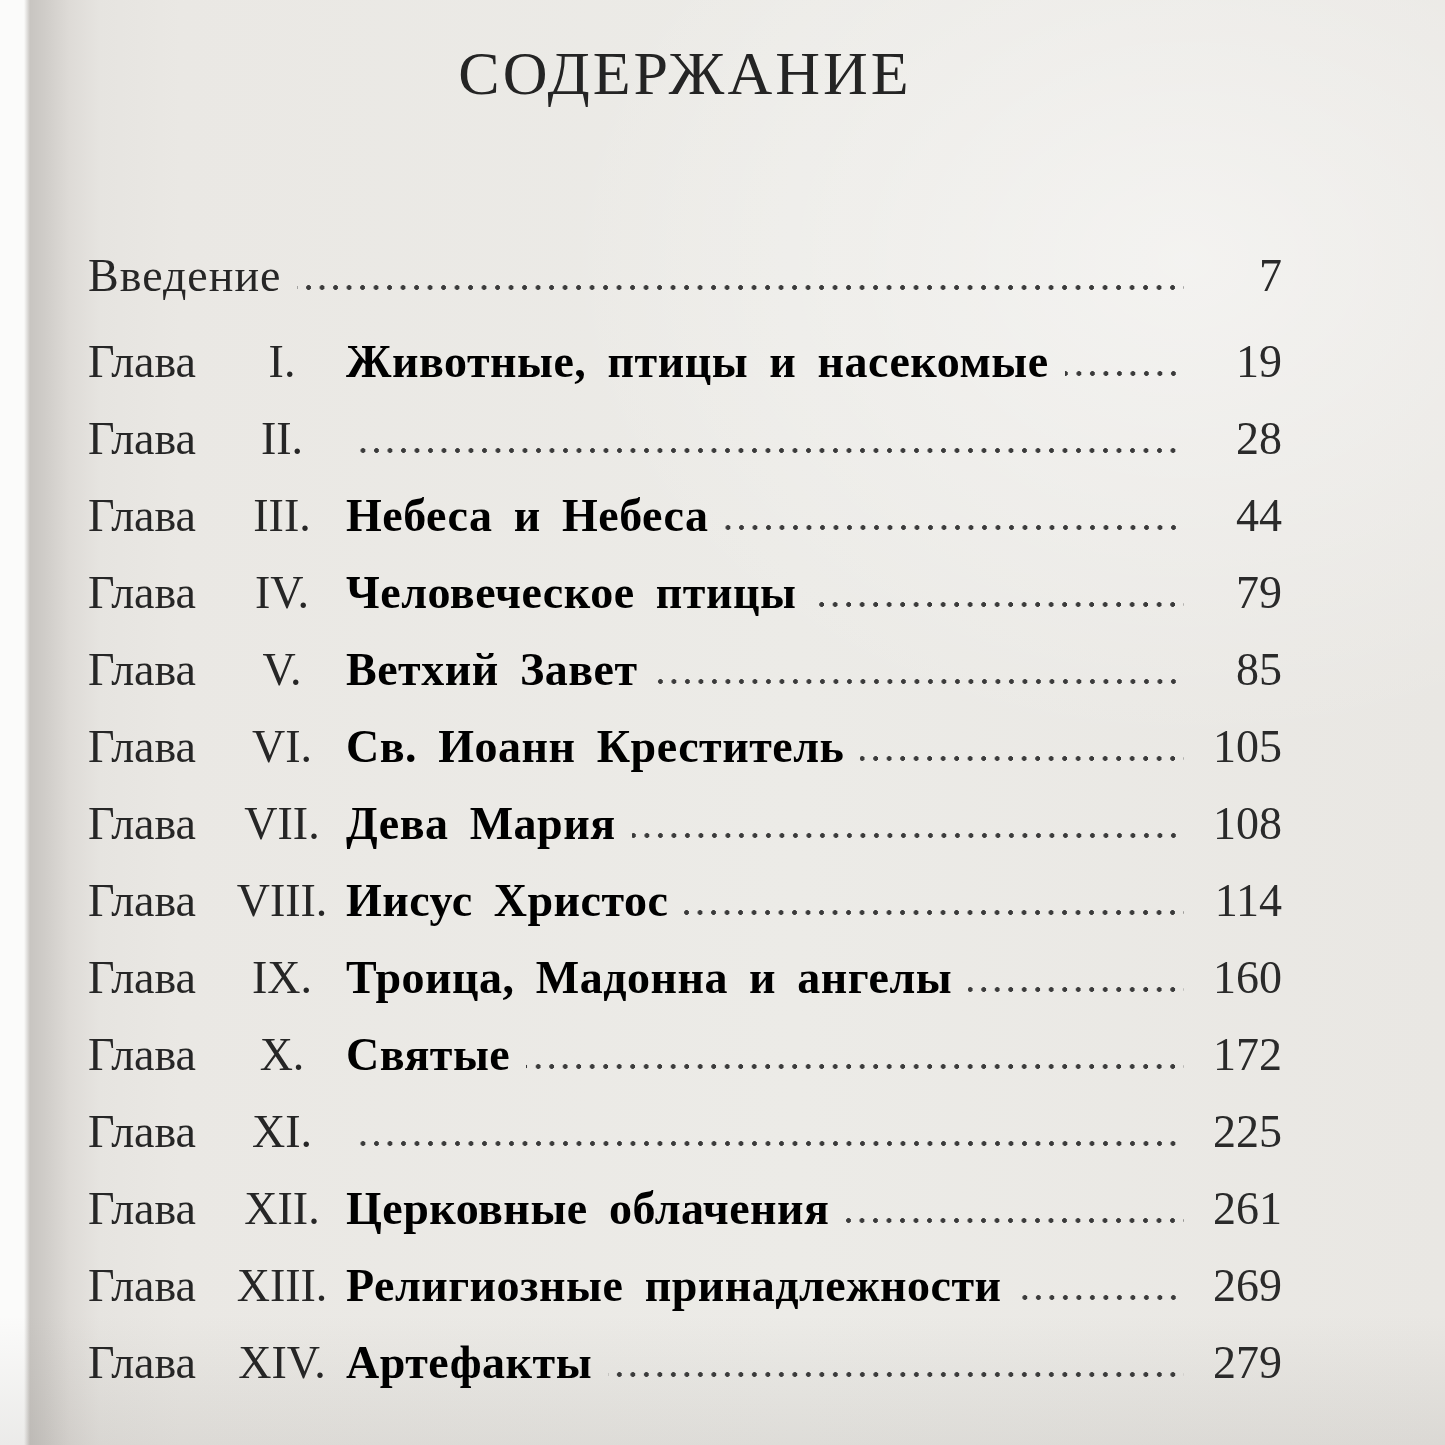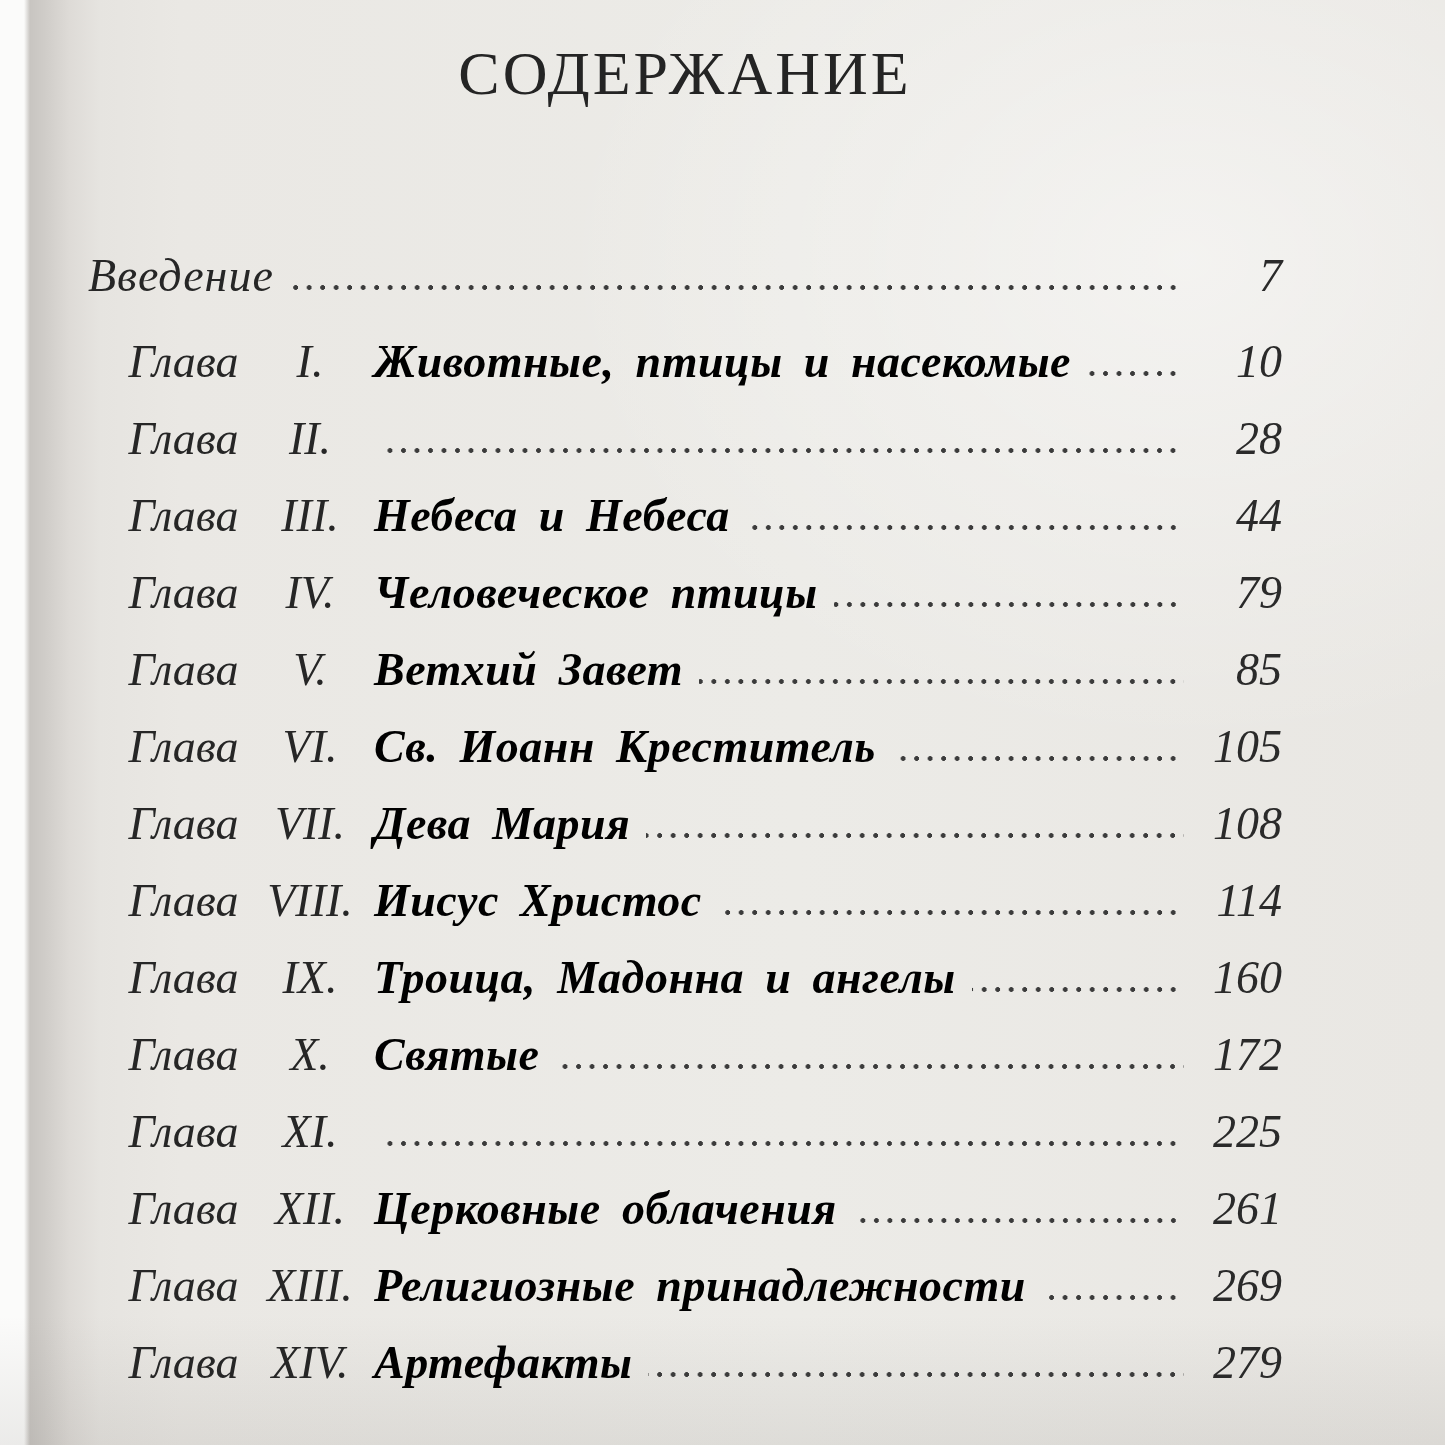--- a/index.html
+++ b/index.html
@@ -50,31 +50,29 @@
     flex-direction: column;
     gap: 29px;
   }
 
   .row {
     display: flex;
     align-items: baseline;
     font-size: 46px;
     line-height: 48px;
     white-space: nowrap;
-    font-style: italic;
   }
 
   .row.intro {
     margin-bottom: 9px;
   }
 
   .c1 {
     flex: 0 0 135px;
-    text-align: center;
-    margin-left: 28px;
+    text-align: left;
   }
   .c2 {
     flex: 0 0 118px;
     text-align: center;
   }
   .chapter-title {
     font-weight: bold;
     word-spacing: 0.20em;
     letter-spacing: 0.5px;
     padding-left: 5px;
@@ -113,21 +111,21 @@
       <div class="row intro">
         <span class="intro-label">Введение</span>
         <span class="leader"></span>
         <span class="pagenum">7</span>
       </div>
       <div class="row">
         <span class="c1">Глава</span>
         <span class="c2">I.</span>
         <span class="chapter-title">Животные, птицы и насекомые</span>
         <span class="leader"></span>
-        <span class="pagenum">10</span>
+        <span class="pagenum">19</span>
       </div>
       <div class="row">
         <span class="c1">Глава</span>
         <span class="c2">II.</span>
         <span class="leader"></span>
         <span class="pagenum">28</span>
       </div>
       <div class="row">
         <span class="c1">Глава</span>
         <span class="c2">III.</span>

